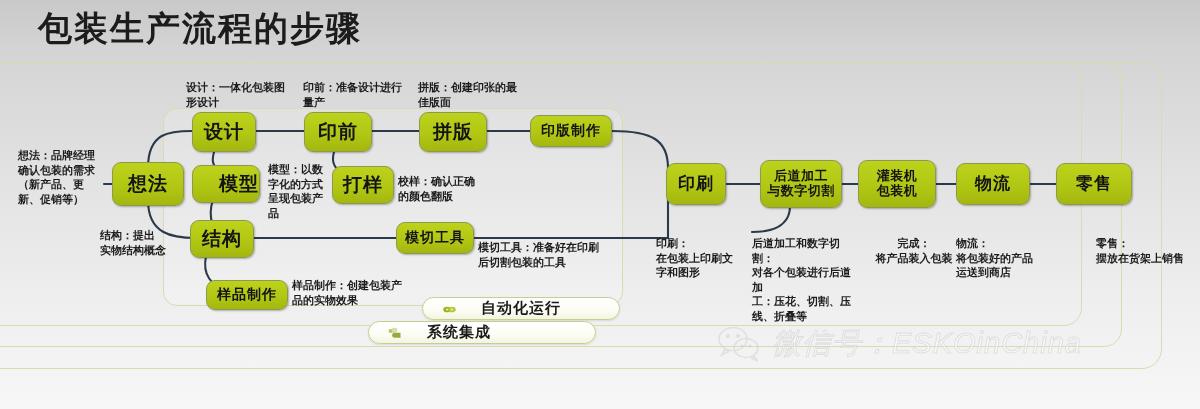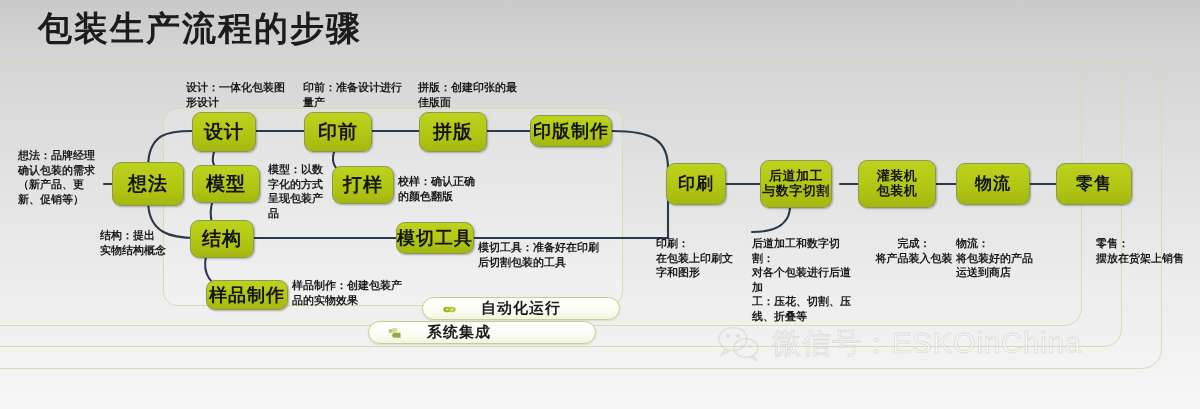--- a/index.html
+++ b/index.html
@@ -31,21 +31,21 @@
     position:absolute;box-sizing:border-box;
     background:linear-gradient(180deg,#bcd21c 0%,#b2c713 55%,#a3b70f 100%);
     border:1.6px solid #8d9a4e;border-radius:9px;
     display:flex;align-items:center;justify-content:center;text-align:center;
     color:#141414;font-weight:700;line-height:1.12;
     box-shadow:1px 1px 2px rgba(0,0,0,0.28);
     letter-spacing:1px;
   }
   .node.big{font-size:19px;}
   .node.mid{font-size:17px;}
-  .node.sml{font-size:18px;font-family:Liberation Serif, serif;}
+  .node.sml{font-size:14px;font-family:Liberation Serif, serif;}
   .node.tiny{font-size:13px;letter-spacing:0.5px;}
 
   
   .ann{
     position:absolute;font-size:11px;line-height:1.32;color:#1d1d1d;
     font-weight:700;white-space:pre-line;
   }
 
   
   .bar{
@@ -66,21 +66,21 @@
   
   .wm{
     position:absolute;left:716px;top:324px;
     display:flex;align-items:center;gap:10px;
     opacity:0.55;pointer-events:none;
   }
   .wm .wmtext{
     font-size:29px;letter-spacing:1px;color:transparent;
     -webkit-text-stroke:1px #cfcfcf;
     text-shadow:0 1px 0 #ffffff;
-    white-space:nowrap;font-weight:400;
+    white-space:nowrap;font-weight:400;font-style:italic;
   }
   svg.lines{position:absolute;left:0;top:0;width:1200px;height:409px;pointer-events:none;}
 </style>
 </head>
 <body>
 
 <div id="stage">
 
   <div class="title">包装生产流程的步骤</div>
 
@@ -131,21 +131,21 @@
   </svg>
 
   <div class="node big" style="left:112px;top:162px;width:72px;height:44px;">
     <span>想法</span>
   </div>
 
   <div class="node big" style="left:192px;top:112px;width:64px;height:40px;">
     <span>设计</span>
   </div>
 
-  <div class="node big" style="left:192px;top:165px;width:68px;height:38px;">
+  <div class="node big" style="left:192px;top:165px;width:68px;height:38px;justify-content:flex-end;">
     <span>模型</span>
   </div>
 
   <div class="node big" style="left:190px;top:220px;width:64px;height:38px;">
     <span>结构</span>
   </div>
 
   <div class="node sml" style="left:206px;top:280px;width:82px;height:30px;">
     <span>样品制作</span>
   </div>
@@ -167,21 +167,21 @@
   </div>
 
   <div class="node sml" style="left:396px;top:222px;width:78px;height:32px;">
     <span>模切工具</span>
   </div>
 
   <div class="node mid" style="left:666px;top:163px;width:60px;height:42px;">
     <span>印刷</span>
   </div>
 
-  <div class="node tiny" style="left:760px;top:160px;width:72px;height:48px;white-space:pre-line;">
+  <div class="node tiny" style="left:760px;top:160px;width:82px;height:48px;white-space:pre-line;">
     <span>后道加工
 与数字切割</span>
   </div>
 
   <div class="node tiny" style="left:858px;top:160px;width:78px;height:48px;white-space:pre-line;">
     <span>灌装机
 包装机</span>
   </div>
 
   <div class="node mid" style="left:956px;top:163px;width:74px;height:42px;">

